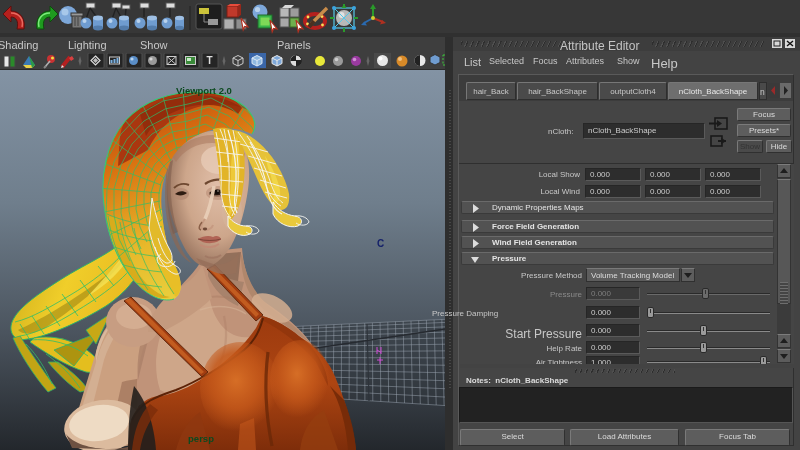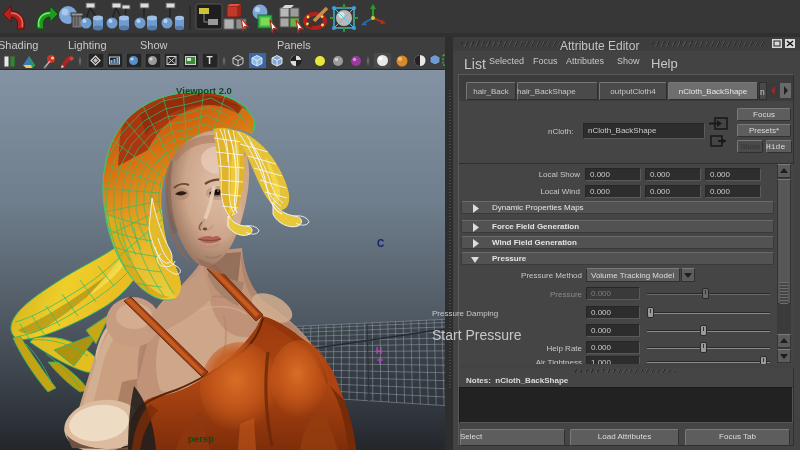--- a/index.html
+++ b/index.html
@@ -476,32 +476,32 @@
 <div class="abs" style="left:453px;top:37px;width:347px;height:14px;background:#3d3d3d;"></div>
 <div class="abs" style="left:461px;top:41px;width:125px;height:6px;background:repeating-linear-gradient(115deg,#4f4f4f 0 1px,#2e2e2e 1px 2px,transparent 2px 5px);"></div>
 <div class="abs" style="left:652px;top:41px;width:112px;height:6px;background:repeating-linear-gradient(115deg,#4f4f4f 0 1px,#2e2e2e 1px 2px,transparent 2px 5px);"></div>
 <div class="t" style="left:560px;top:39px;font-size:12px;color:#c4c4c4;">Attribute Editor</div>
 <svg class="abs" style="left:772px;top:39px;" width="24" height="11">
       <rect x="0" y="0" width="10" height="9" fill="#d8d8d8"></rect>
       <rect x="2" y="2" width="6" height="5" fill="none" stroke="#222"></rect>
       <rect x="13" y="0" width="10" height="9" fill="#d8d8d8"></rect>
       <path d="M15,2 l6,5 M21,2 l-6,5" stroke="#111" stroke-width="1.4"></path>
     </svg>
-<div class="t" style="left:464px;top:56px;font-size:14px;color:#c8c8c8;">List</div>
+<div class="t" style="left:464px;top:56px;font-size:11px;color:#c8c8c8;">List</div>
 <div class="t" style="left:489px;top:56px;font-size:9px;color:#c8c8c8;">Selected</div>
 <div class="t" style="left:533px;top:56px;font-size:9px;color:#c8c8c8;">Focus</div>
 <div class="t" style="left:566px;top:56px;font-size:9px;color:#c8c8c8;">Attributes</div>
 <div class="t" style="left:617px;top:56px;font-size:9px;color:#c8c8c8;">Show</div>
 <div class="t" style="left:651px;top:56px;font-size:13px;color:#c8c8c8;">Help</div>
 <div class="abs" style="left:458px;top:74px;width:336px;height:372px;background:#454545;border:1px solid #2f2f2f;border-top-color:#5a5a5a;border-left-color:#5a5a5a;"></div>
 <div class="abs" style="left:459px;top:75px;width:334px;height:26px;background:#3c3c3c;"></div>
 <div class="abs" style="left:466px;top:82px;width:50px;height:18px;background:#4a4a4a;border:1px solid #2e2e2e;border-top-color:#777;border-left-color:#777;border-radius:2px 2px 0 0;"></div>
 <div class="t" style="left:466px;top:87px;width:50px;text-align:center;font-size:8px;color:#c8c8c8;">hair_Back</div>
 <div class="abs" style="left:517px;top:82px;width:81px;height:18px;background:#4a4a4a;border:1px solid #2e2e2e;border-top-color:#777;border-left-color:#777;border-radius:2px 2px 0 0;"></div>
-<div class="t" style="left:517px;top:87px;width:81px;font-size:8px;color:#c8c8c8;">hair_BackShape</div>
+<div class="t" style="left:517px;top:87px;width:81px;text-align:center;font-size:8px;color:#c8c8c8;">hair_BackShape</div>
 <div class="abs" style="left:599px;top:82px;width:68px;height:18px;background:#4a4a4a;border:1px solid #2e2e2e;border-top-color:#777;border-left-color:#777;border-radius:2px 2px 0 0;"></div>
 <div class="t" style="left:599px;top:87px;width:68px;text-align:center;font-size:8px;color:#c8c8c8;">outputCloth4</div>
 <div class="abs" style="left:668px;top:82px;width:90px;height:18px;background:#6e6e6e;border:1px solid #2e2e2e;border-top-color:#777;border-left-color:#777;border-radius:2px 2px 0 0;"></div>
 <div class="t" style="left:668px;top:87px;width:90px;text-align:center;font-size:8px;color:#e8e8e8;">nCloth_BackShape</div>
 <div class="abs" style="left:759px;top:82px;width:8px;height:18px;background:#4a4a4a;border:1px solid #2e2e2e;"></div>
 <div class="t" style="left:760px;top:87px;font-size:8.5px;color:#c8c8c8;">n</div>
 <svg class="abs" style="left:768px;top:83px;" width="24" height="16">
       <rect x="0" y="0" width="11" height="15" fill="#3a3a3a"></rect>
       <path d="M7,3 L3,7.5 L7,12 Z" fill="#9a2a2a"></path>
       <rect x="12" y="0" width="11" height="15" fill="#6a6a6a"></rect>
@@ -518,21 +518,21 @@
       <path d="M9,25 h8" stroke="#1a1a1a" stroke-width="2"></path>
       <path d="M12,21.5 l5,3.5 -5,3.5 Z" fill="#1a1a1a"></path>
     </svg>
 <div class="abs" style="left:737px;top:108px;width:54px;height:13px;background:#5d5d5d;border:1px solid #303030;border-top-color:#7a7a7a;border-left-color:#7a7a7a;border-radius:2px;"></div>
 <div class="t" style="left:737px;top:110px;width:54px;text-align:center;font-size:8px;color:#dcdcdc;">Focus</div>
 <div class="abs" style="left:737px;top:124px;width:54px;height:13px;background:#5d5d5d;border:1px solid #303030;border-top-color:#7a7a7a;border-left-color:#7a7a7a;border-radius:2px;"></div>
 <div class="t" style="left:737px;top:126px;width:54px;text-align:center;font-size:8px;color:#dcdcdc;">Presets*</div>
 <div class="abs" style="left:737px;top:140px;width:26px;height:13px;background:#4a4a4a;border:1px solid #303030;border-top-color:#7a7a7a;border-left-color:#7a7a7a;border-radius:2px;"></div>
 <div class="t" style="left:737px;top:142px;width:26px;text-align:center;font-size:8px;color:#333333;">Show</div>
 <div class="abs" style="left:766px;top:140px;width:26px;height:13px;background:#5d5d5d;border:1px solid #303030;border-top-color:#7a7a7a;border-left-color:#7a7a7a;border-radius:2px;"></div>
-<div class="t" style="left:766px;top:142px;width:26px;text-align:left;font-size:8px;color:#dcdcdc;font-family:Liberation Mono, monospace;">Hide</div>
+<div class="t" style="left:766px;top:142px;width:26px;text-align:center;font-size:8px;color:#dcdcdc;">Hide</div>
 <div class="abs" style="left:459px;top:163px;width:335px;height:201px;background:#454545;border-top:1px solid #2f2f2f;"></div>
 <div class="abs" style="left:777px;top:164px;width:14px;height:199px;background:#3b3b3b;"></div>
 <div class="abs" style="left:777px;top:164px;width:14px;height:14px;background:#5c5c5c;border:1px solid #333;border-top-color:#7c7c7c;"></div>
 <svg class="abs" style="left:777px;top:164px;" width="14" height="14">
       <path d="M7,4 L3,9 h8 Z" fill="#1e1e1e"></path>
     </svg>
 <div class="abs" style="left:777px;top:179px;width:14px;height:125px;background:#575757;border:1px solid #333;border-top-color:#787878;"></div>
 <div class="abs" style="left:780px;top:282px;width:8px;height:22px;background:repeating-linear-gradient(#6e6e6e 0 1px,#454545 1px 3px);"></div>
 <div class="abs" style="left:777px;top:334px;width:14px;height:14px;background:#5c5c5c;border:1px solid #333;border-top-color:#7c7c7c;"></div>
 <svg class="abs" style="left:777px;top:334px;" width="14" height="14">
@@ -588,21 +588,21 @@
 <div class="t" style="left:591px;top:289px;font-size:8px;color:#7e7e7e;">0.000</div>
 <div class="abs" style="left:647px;top:293px;width:123px;height:2px;background:#2a2a2a;border-bottom:1px solid #6a6a6a;"></div>
 <div class="abs" style="left:702px;top:288px;width:7px;height:11px;background:#6a6a6a;border:1px solid #2a2a2a;border-radius:2px;"></div>
 <div class="abs" style="left:705px;top:290px;width:1px;height:4px;background:#333;"></div>
 <div class="t" style="left:432px;top:309px;width:150px;font-size:8px;color:#c8c8c8;">Pressure Damping</div>
 <div class="abs" style="left:586px;top:306px;width:54px;height:13px;background:#2d2d2d;border:1px solid #262626;border-bottom-color:#5a5a5a;border-right-color:#5a5a5a;"></div>
 <div class="t" style="left:591px;top:308px;font-size:8px;color:#cccccc;">0.000</div>
 <div class="abs" style="left:647px;top:312px;width:123px;height:2px;background:#2a2a2a;border-bottom:1px solid #8a8a8a;"></div>
 <div class="abs" style="left:647px;top:307px;width:7px;height:11px;background:#9a9a9a;border:1px solid #2a2a2a;border-radius:2px;"></div>
 <div class="abs" style="left:650px;top:309px;width:1px;height:4px;background:#333;"></div>
-<div class="t" style="left:432px;top:327px;width:150px;text-align:left;font-size:14px;color:#c8c8c8;">Start Pressure</div>
+<div class="t" style="left:432px;top:327px;width:150px;text-align:right;font-size:12px;color:#c8c8c8;">Start Pressure</div>
 <div class="abs" style="left:586px;top:324px;width:54px;height:13px;background:#2d2d2d;border:1px solid #262626;border-bottom-color:#5a5a5a;border-right-color:#5a5a5a;"></div>
 <div class="t" style="left:591px;top:326px;font-size:8px;color:#cccccc;">0.000</div>
 <div class="abs" style="left:647px;top:330px;width:123px;height:2px;background:#2a2a2a;border-bottom:1px solid #8a8a8a;"></div>
 <div class="abs" style="left:700px;top:325px;width:7px;height:11px;background:#9a9a9a;border:1px solid #2a2a2a;border-radius:2px;"></div>
 <div class="abs" style="left:703px;top:327px;width:1px;height:4px;background:#333;"></div>
 <div class="t" style="left:432px;top:344px;width:150px;text-align:right;font-size:8px;color:#c8c8c8;">Help Rate</div>
 <div class="abs" style="left:586px;top:341px;width:54px;height:13px;background:#2d2d2d;border:1px solid #262626;border-bottom-color:#5a5a5a;border-right-color:#5a5a5a;"></div>
 <div class="t" style="left:591px;top:343px;font-size:8px;color:#cccccc;">0.000</div>
 <div class="abs" style="left:647px;top:347px;width:123px;height:2px;background:#2a2a2a;border-bottom:1px solid #8a8a8a;"></div>
 <div class="abs" style="left:700px;top:342px;width:7px;height:11px;background:#9a9a9a;border:1px solid #2a2a2a;border-radius:2px;"></div>
@@ -611,17 +611,17 @@
 <div class="abs" style="left:586px;top:356px;width:54px;height:12px;background:#2d2d2d;border:1px solid #262626;border-bottom-color:#5a5a5a;border-right-color:#5a5a5a;"></div>
 <div class="t" style="left:591px;top:358px;font-size:8px;color:#cccccc;">1.000</div>
 <div class="abs" style="left:647px;top:361px;width:123px;height:2px;background:#2a2a2a;border-bottom:1px solid #8a8a8a;"></div>
 <div class="abs" style="left:760px;top:356px;width:7px;height:11px;background:#9a9a9a;border:1px solid #2a2a2a;border-radius:2px;"></div>
 <div class="abs" style="left:763px;top:358px;width:1px;height:4px;background:#333;"></div>
 <div class="abs" style="left:460px;top:364px;width:334px;height:4px;background:#434343;"></div>
 <div class="abs" style="left:575px;top:369px;width:100px;height:4px;background:repeating-linear-gradient(115deg,#4f4f4f 0 1px,#2e2e2e 1px 2px,transparent 2px 5px);"></div>
 <div class="t" style="left:466px;top:376px;font-size:8px;font-weight:bold;color:#dcdcdc;">Notes:&nbsp; nCloth_BackShape</div>
 <div class="abs" style="left:459px;top:387px;width:334px;height:36px;background:#222222;border:1px solid #1a1a1a;border-bottom-color:#555;border-right-color:#555;"></div>
 <div class="abs" style="left:460px;top:429px;width:105px;height:17px;background:#5d5d5d;border:1px solid #303030;border-top-color:#7a7a7a;border-left-color:#7a7a7a;border-radius:2px;"></div>
-<div class="t" style="left:460px;top:432px;width:105px;font-size:8px;color:#dcdcdc;">Select</div>
+<div class="t" style="left:460px;top:432px;width:105px;text-align:center;font-size:8px;color:#dcdcdc;">Select</div>
 <div class="abs" style="left:570px;top:429px;width:109px;height:17px;background:#5d5d5d;border:1px solid #303030;border-top-color:#7a7a7a;border-left-color:#7a7a7a;border-radius:2px;"></div>
 <div class="t" style="left:570px;top:432px;width:109px;text-align:center;font-size:8px;color:#dcdcdc;">Load Attributes</div>
 <div class="abs" style="left:685px;top:429px;width:105px;height:17px;background:#5d5d5d;border:1px solid #303030;border-top-color:#7a7a7a;border-left-color:#7a7a7a;border-radius:2px;"></div>
 <div class="t" style="left:685px;top:432px;width:105px;text-align:center;font-size:8px;color:#dcdcdc;">Focus Tab</div>
 </div>
 </body></html>

